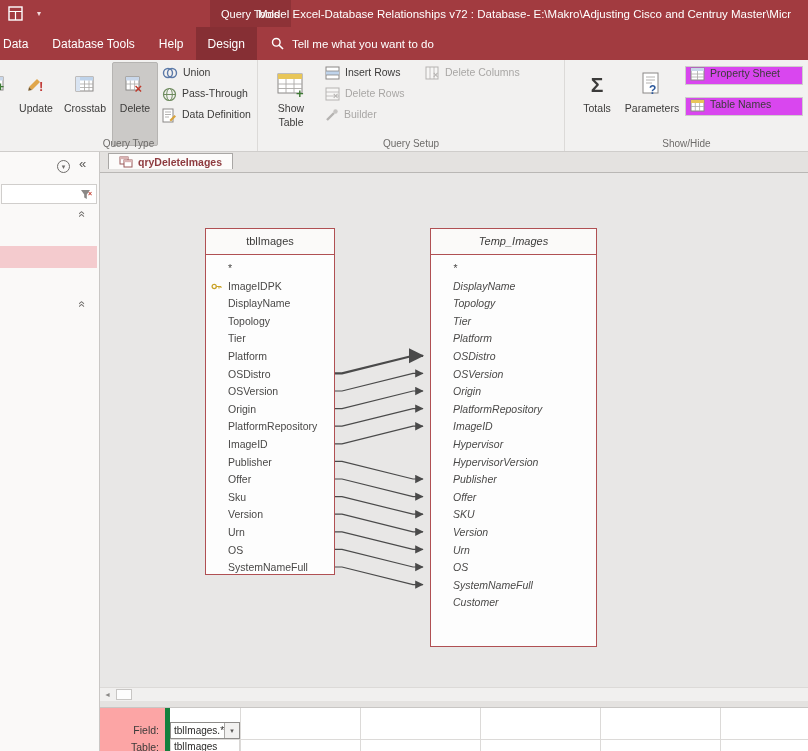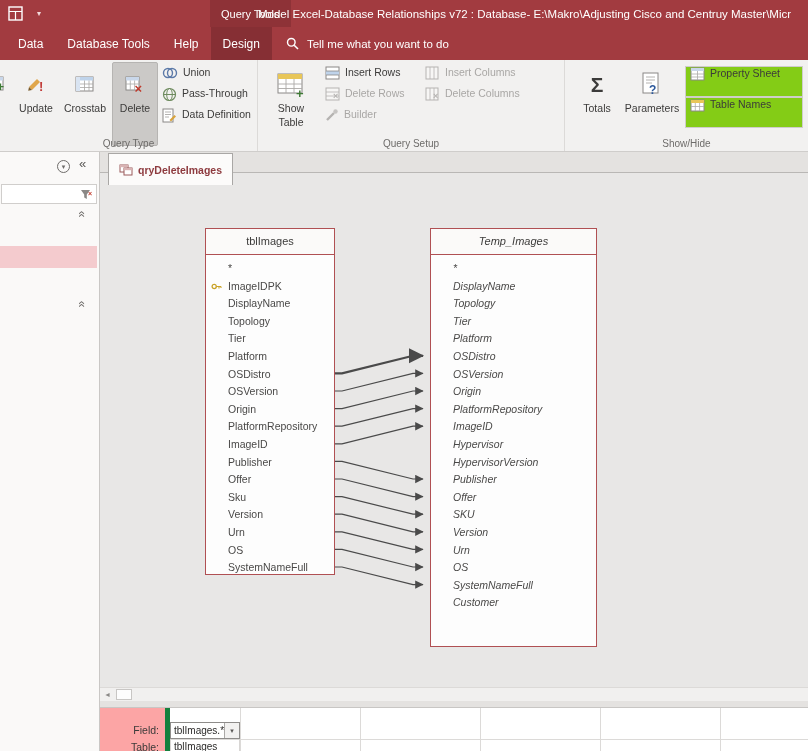--- a/index.html
+++ b/index.html
@@ -9,51 +9,51 @@
   
   .titlebar{position:absolute;left:0;top:0;width:808px;height:27px;background:var(--titlebar,#A23B40);color:#fff;z-index:30}
   .app-icon{position:absolute;left:8px;top:6px}
   .qat-arrow{position:absolute;left:37px;top:9px;font-size:8px;color:#F2D9DA}
   .ctx-tab{position:absolute;left:210px;top:0;height:27px;padding:0 11px;background:var(--titlebar_dark,#8E3237);display:flex;align-items:center;font-size:11px}
   .title-text{position:absolute;left:258px;top:0;height:27px;display:flex;align-items:center;font-size:11.5px;white-space:nowrap}
 
   
   .tabrow{position:absolute;left:0;top:27px;width:808px;height:33px;background:var(--titlebar,#A23B40);display:flex;align-items:stretch;color:#fff;font-size:12px;z-index:29}
   .rtab{display:flex;align-items:center;padding:0 12px;cursor:default;white-space:nowrap}
-  .rtab.cut{padding-left:18px}
+  .rtab.cut{padding-left:3px}
   .rtab.active{background:var(--tab_active,#862F34)}
   .tellme{display:flex;align-items:center;gap:8px;margin-left:14px;font-size:11.5px;white-space:nowrap}
 
   
   .ribbon{position:absolute;left:0;top:60px;width:808px;height:92px;background:var(--ribbon_bg,#F2F1F0);border-bottom:1px solid #CFCDCB;overflow:hidden;z-index:28}
   .rgroup{position:absolute;top:0;bottom:0;border-right:1px solid #DCDAD8}
   .rgroup-label{position:absolute;bottom:2px;left:0;right:0;text-align:center;font-size:10px;color:#6E6C6A;white-space:nowrap}
   .bigbtn{position:absolute;top:2px;height:84px;display:flex;flex-direction:column;align-items:center;gap:2px;padding-top:5px;font-size:10.5px;color:#3C3B3A;text-align:center;border:1px solid transparent;border-radius:2px}
   .bigbtn .ic{height:32px;display:flex;align-items:center;justify-content:center}
   .bigbtn .lbl{line-height:12px;white-space:nowrap}
   .bigbtn.sel{background:var(--selected_btn,#CBC9C7);border-color:#B6B4B2}
   .stack{position:absolute;top:6px;display:flex;flex-direction:column}
   .srow{display:flex;align-items:flex-start;gap:5px;height:21px;font-size:10.5px;color:#3C3B3A;padding:0 4px;white-space:nowrap}
   .srow.dis{color:#A9A7A5}
-  .srow.boxed{background:#84cc16;border:1px solid #CFCDCB;height:31px;margin-bottom:0}
+  .srow.boxed{background:#d946ef;border:1px solid #CFCDCB;height:19px;margin-bottom:12px}
   .combo{width:56px;height:16px;margin-left:3px;background:#F7F6F5;border:1px solid #CFCDCB;display:flex;align-items:center;justify-content:flex-end;padding-right:3px;font-size:7px;color:#C0BEBC}
   .sigma{font-size:21px;font-weight:bold;color:#3C3B3A;line-height:1}
 
   
   .navpane{position:absolute;left:0;top:152px;width:100px;bottom:0;background:#FAF9F8;border-right:1px solid #C9C7C5;z-index:10}
   .nav-circle{position:absolute;left:57px;top:8px;width:13px;height:13px;border:1px solid #6E6C6A;border-radius:50%;color:#6E6C6A;font-size:7px;display:flex;align-items:center;justify-content:center}
   .nav-shutter{position:absolute;left:79px;top:4px;font-size:13px;color:#5A5856}
   .nav-search{position:absolute;left:1px;top:32px;width:96px;height:20px;background:#fff;border:1px solid #D0CECC}
   .nav-search svg{position:absolute;right:3px;top:4px}
   .nav-chev{position:absolute;left:79px;font-size:12px;color:#6E6C6A;transform:rotate(90deg)}
   .nav-selrow{position:absolute;left:0;top:94px;width:97px;height:22px;background:var(--nav_highlight,#F4CBCE)}
 
   
   .doctabs{position:absolute;left:100px;top:152px;right:0;height:21px;background:#E4E2E0;border-bottom:1px solid #B9B7B5;z-index:9}
-  .doctab{position:absolute;left:8px;top:1px;height:32px;background:#FCFBFA;border:1px solid #A9A7A5;border-bottom:none;display:flex;align-items:center;gap:5px;padding:0 10px;font-size:10.5px;font-weight:bold;color:var(--tab_text,#8E3B3F)}
+  .doctab{position:absolute;left:8px;top:1px;height:16px;background:#FCFBFA;border:1px solid #A9A7A5;border-bottom:none;display:flex;align-items:center;gap:5px;padding:0 10px;font-size:10.5px;font-weight:bold;color:var(--tab_text,#8E3B3F)}
 
   
   .design-surface{position:absolute;left:100px;top:173px;right:0;height:514px;background:#E8E7E6;overflow:hidden;z-index:5}
   .jlines{position:absolute;left:0;top:0;width:708px;height:514px}
   .tcard{position:absolute;background:#FDFDFD;border:1px solid var(--card_border,#B05053)}
   .tcard-h{height:26px;line-height:25px;text-align:center;font-size:11px;color:#3C3B3A;border-bottom:1px solid var(--card_border,#B05053);background:#FBFAF9}
   .tcard-b{padding-top:5px;overflow:hidden}
   .frow{position:relative;height:17.6px;line-height:17.6px;padding-left:22px;font-size:10.5px;color:#4A4948;white-space:nowrap}
   .frow svg{position:absolute;left:5px;top:3px}
 
@@ -209,27 +209,20 @@
       </div>
       <div class="srow dis">
         <svg width="15" height="14" viewBox="0 0 15 14">
           <path d="M3 12 L10 5" stroke="#B5B3B1" stroke-width="2.4"></path>
           <circle cx="11.5" cy="3.5" r="2.2" fill="#C6C4C2"></circle>
         </svg>
         <span>Builder</span>
       </div>
     </div>
     <div class="stack" style="left:162px;width:142px">
-      <div class="srow dis">
-        <svg width="16" height="14" viewBox="0 0 16 14">
-          <rect x="2" y="1" width="12" height="12" fill="#F7F6F5" stroke="#B5B3B1"></rect>
-          <path d="M6 1 V13 M10 1 V13" stroke="#B5B3B1" stroke-width="0.8"></path>
-        </svg>
-        <span>Insert Columns</span>
-      </div>
       <div class="srow dis">
         <svg width="16" height="14" viewBox="0 0 16 14">
           <rect x="2" y="1" width="12" height="12" fill="#F7F6F5" stroke="#B5B3B1"></rect>
           <path d="M6 1 V13 M10 1 V13" stroke="#B5B3B1" stroke-width="0.8"></path>
           <text x="9" y="12" font-size="9" font-weight="bold" fill="#B5B3B1">×</text>
         </svg>
         <span>Delete Columns</span>
       </div>
     </div>
     <div class="rgroup-label">Query Setup</div>

